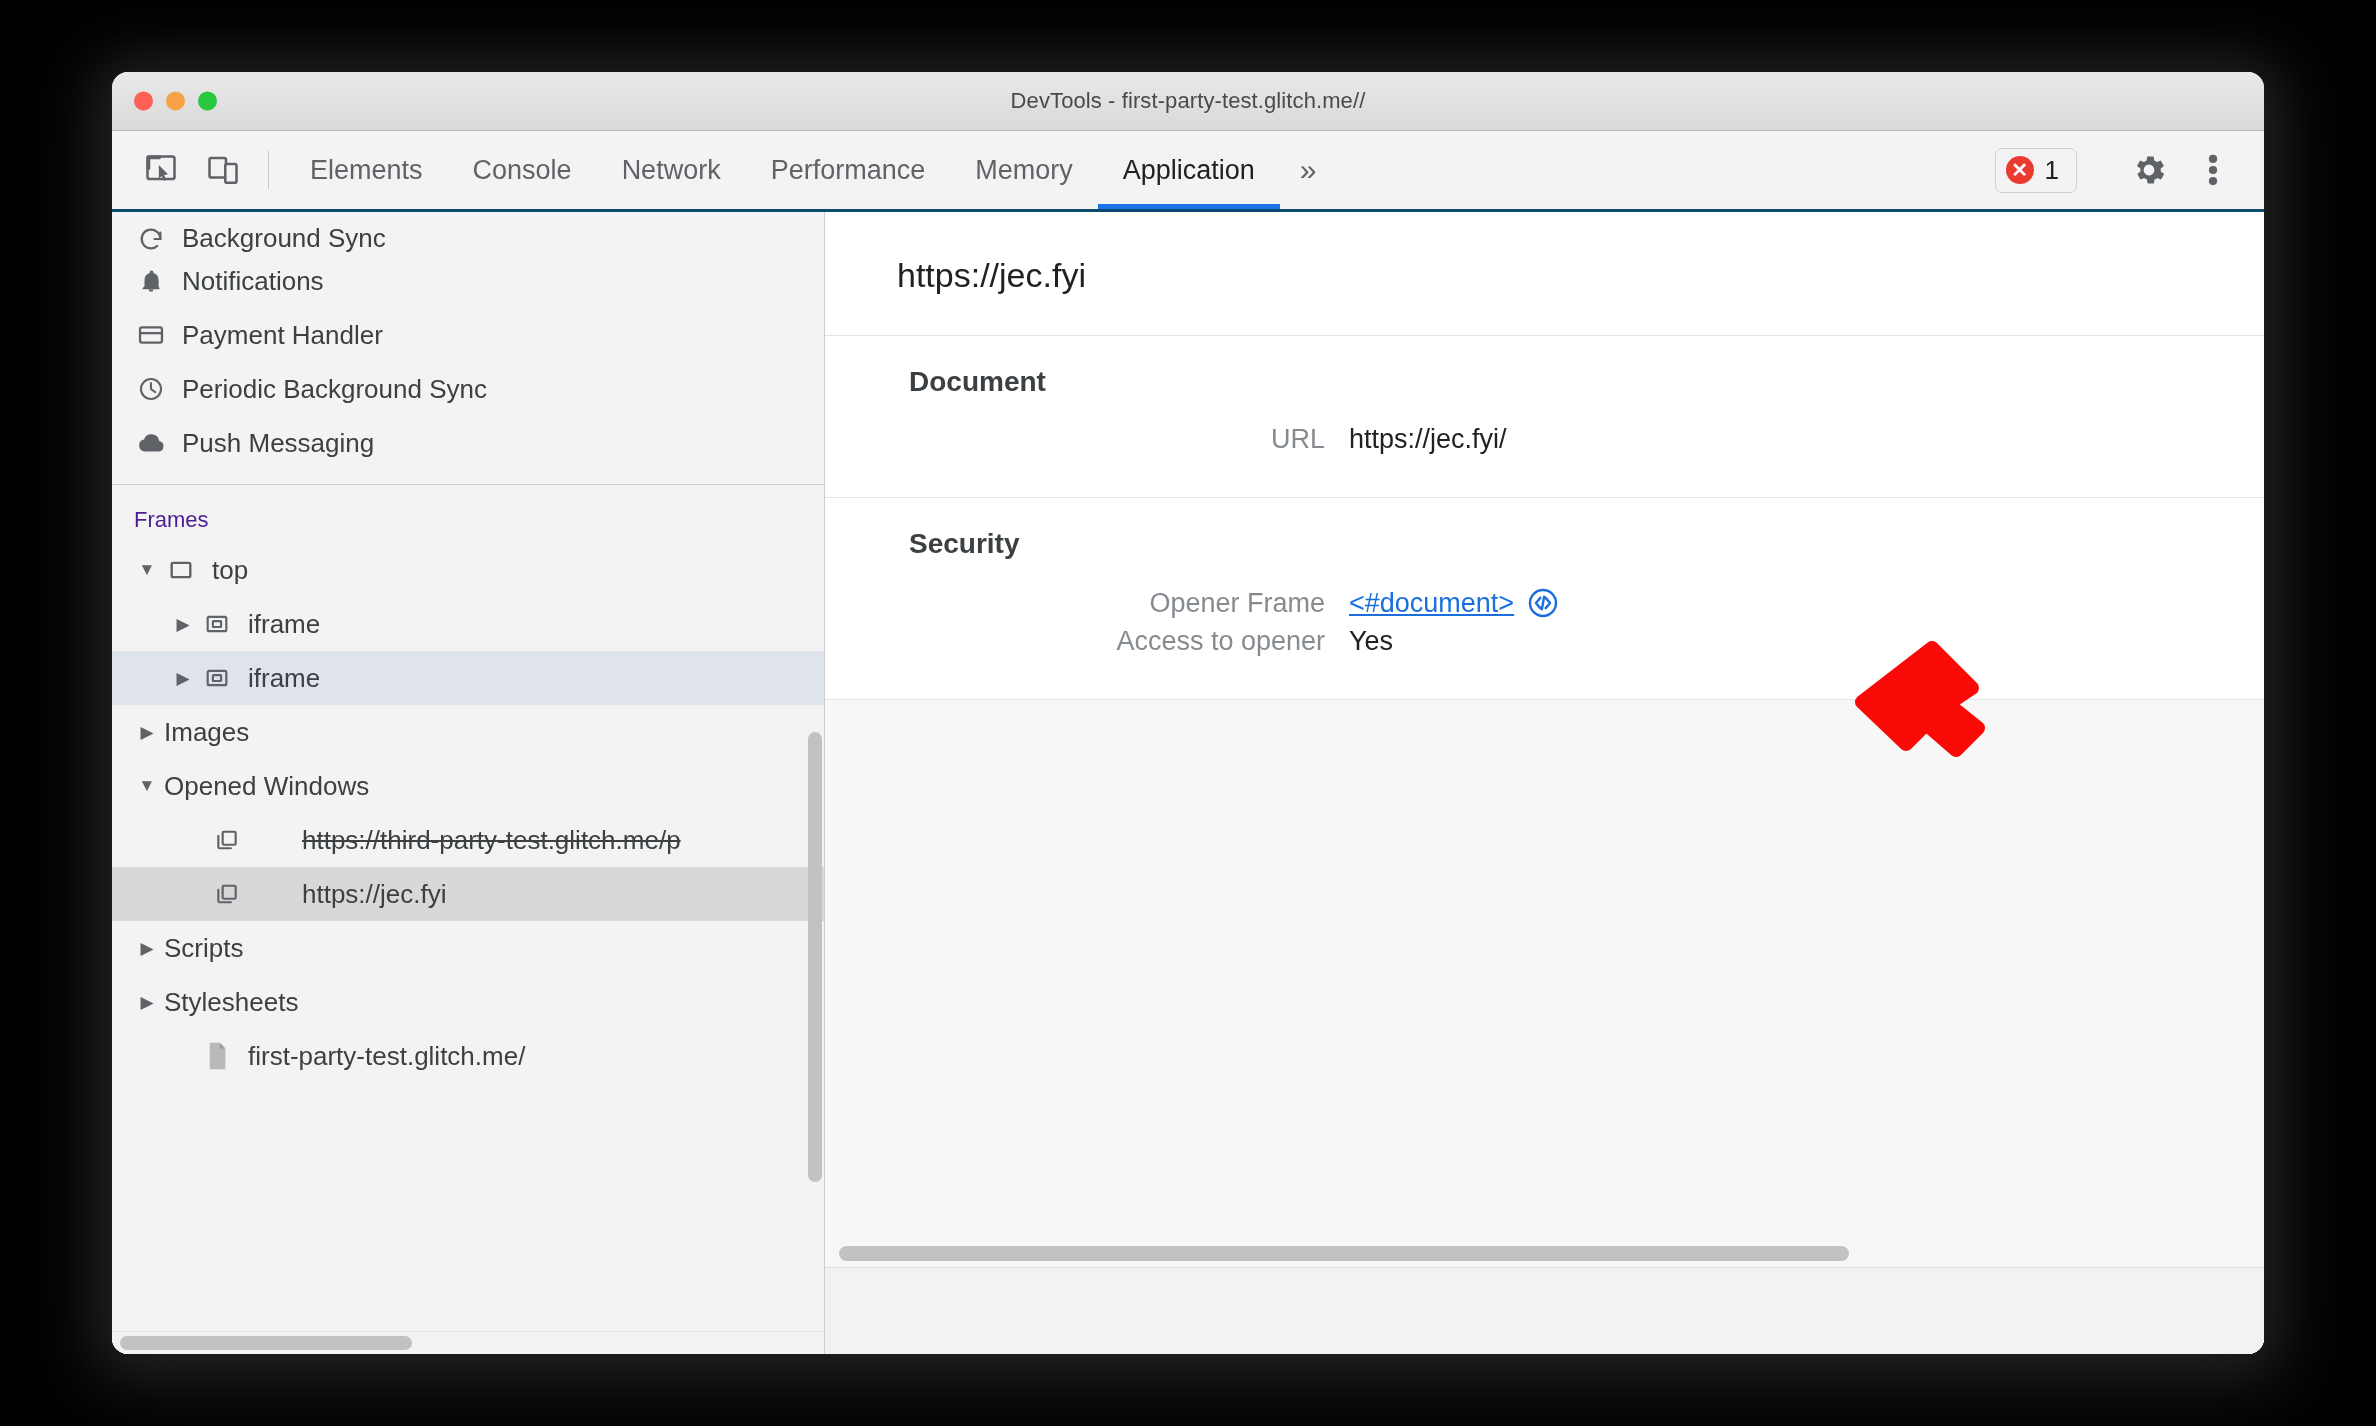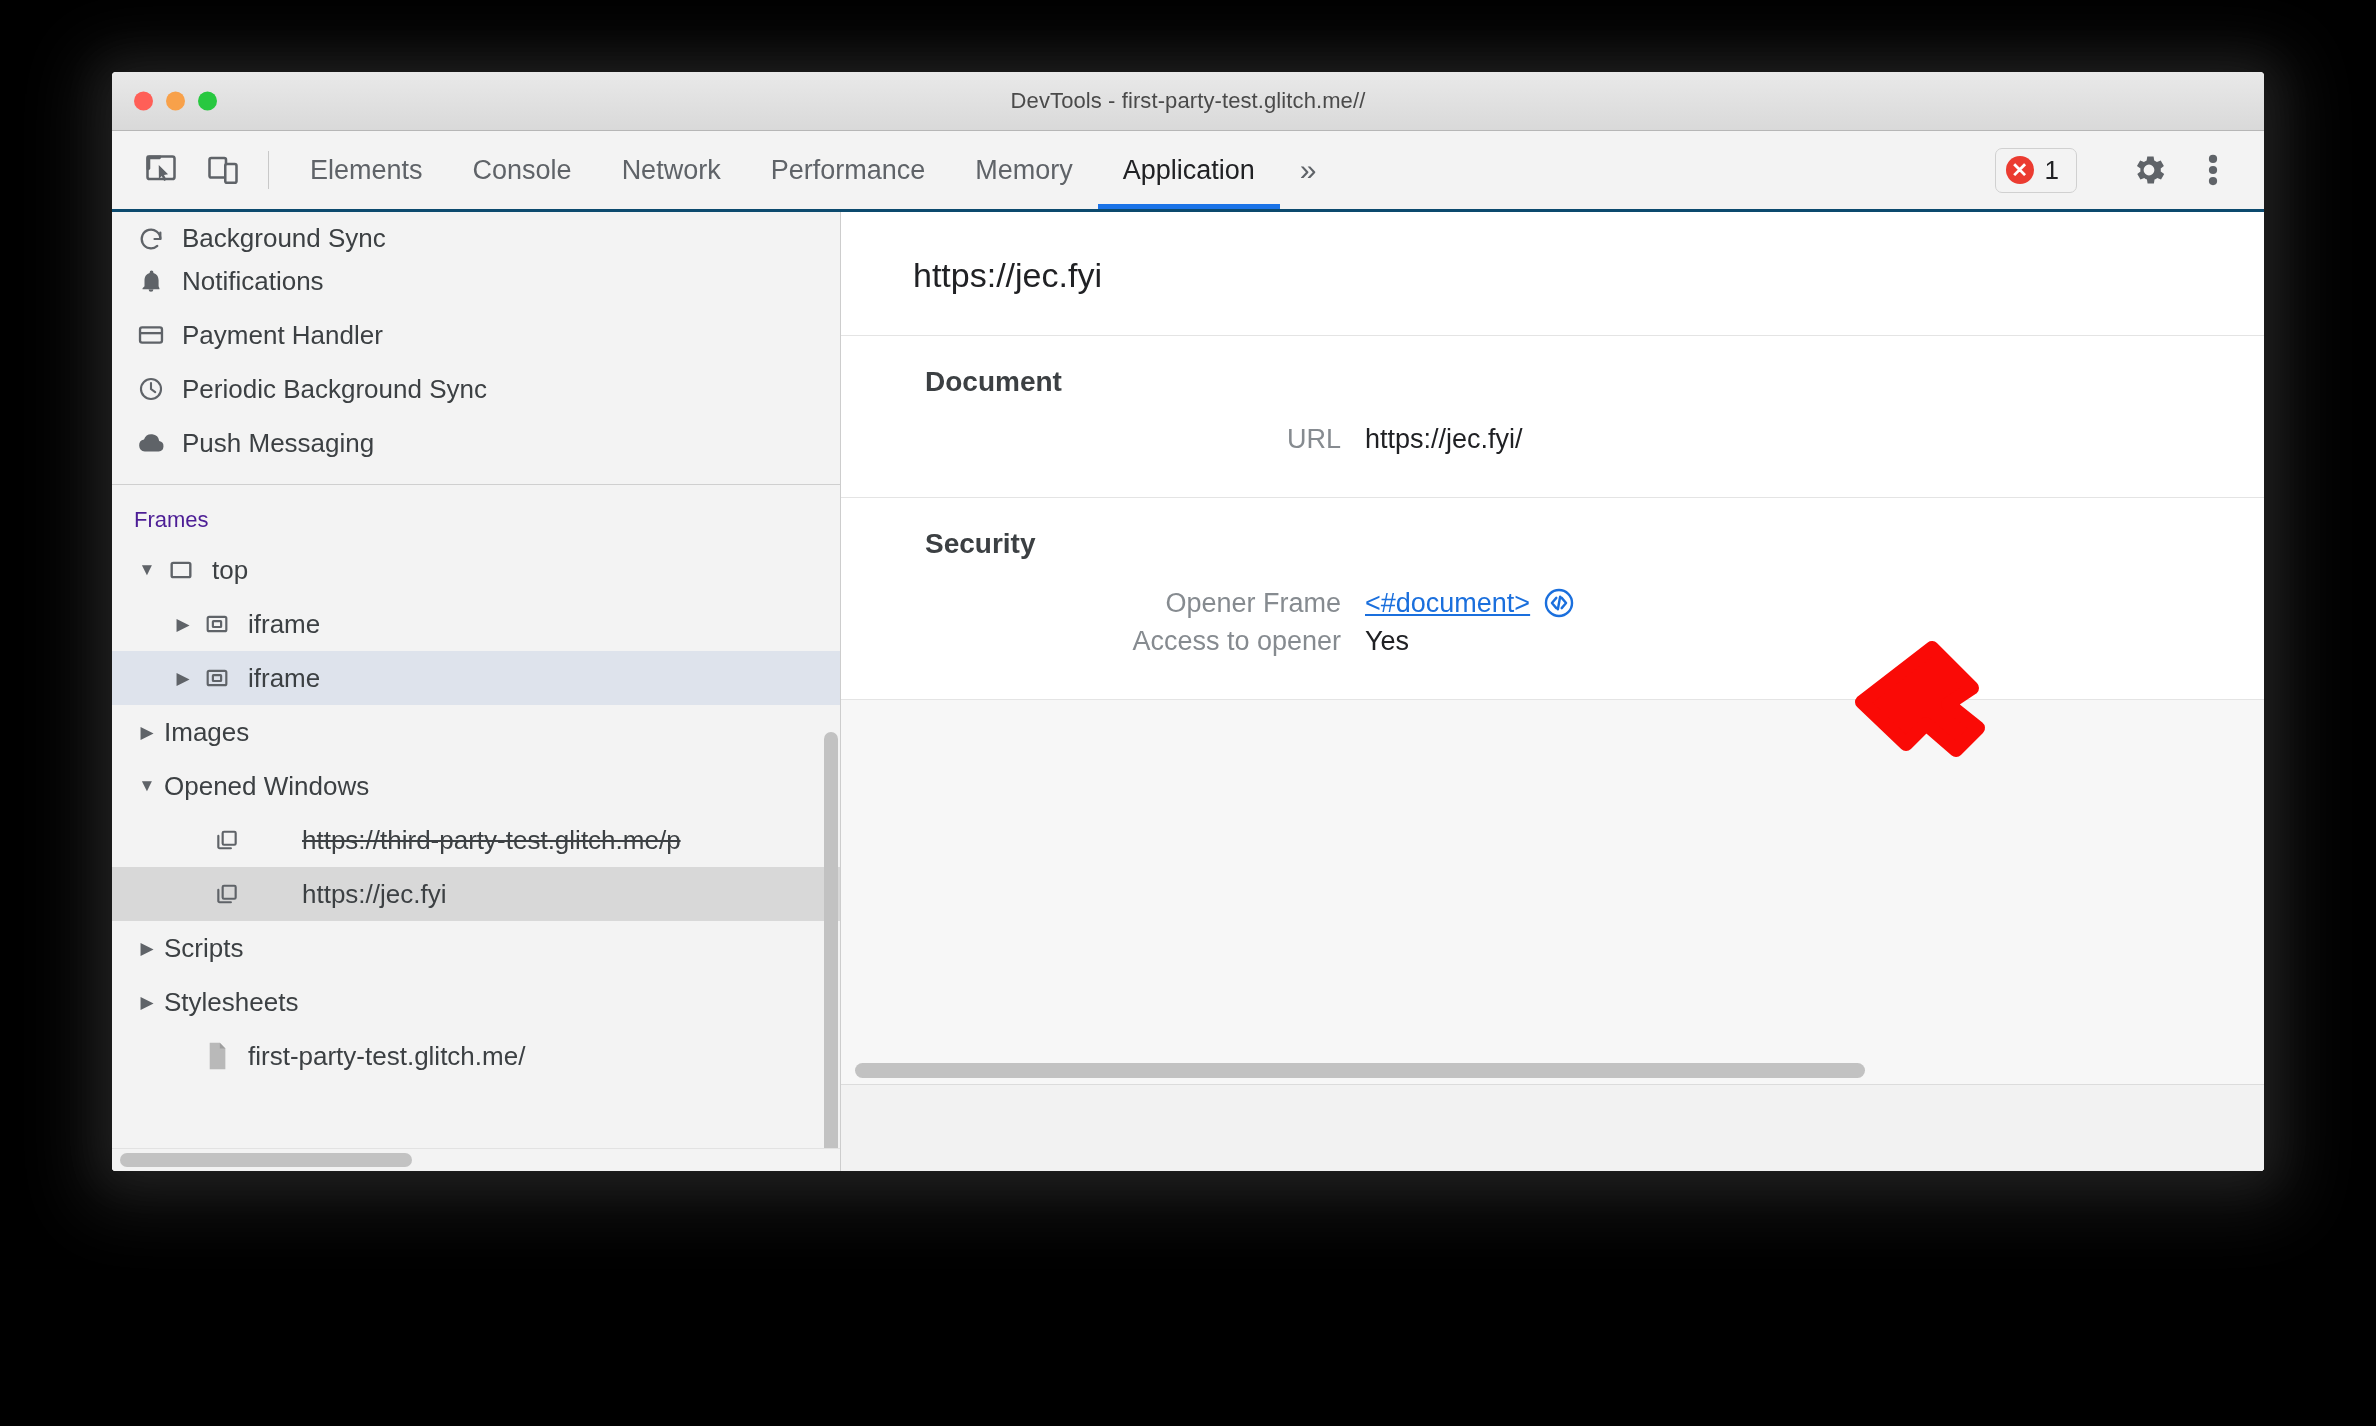--- a/index.html
+++ b/index.html
@@ -9,23 +9,23 @@
     overflow: hidden;
   }
   body { font-family: "Liberation Sans", sans-serif; }
 
   #root { position: relative; width: 2376px; height: 1426px; }
 
   
   .window {
     position: absolute;
     left: 112px; top: 72px;
-    width: 2152px; height: 1099px;
+    width: 2152px; height: 1282px;
     background: #ffffff;
-    border-radius: 4px;
+    border-radius: 16px;
     box-shadow: 0 0 48px 18px rgba(255,255,255,0.05),
                 0 10px 70px 30px rgba(120,120,120,0.18);
     overflow: hidden;
     display: flex; flex-direction: column;
   }
   .titlebar {
     height: 58px; flex: 0 0 58px;
     background: linear-gradient(#e9e9e9, #d9d9d9);
     border-bottom: 1px solid #b6b6b6;
     position: relative;
@@ -88,21 +88,20 @@
   
   .dt-body { flex: 1; display: flex; min-height: 0; background: #fff; }
 
   
   .sidebar {
     width: 712px; flex: 0 0 712px;
     background: #f3f3f3;
     border-right: 1px solid #cdcdcd;
     position: relative;
     overflow: hidden;
-    padding-left: 16px;
   }
   .side-scroll { position: absolute; inset: 0 0 22px 0; overflow: hidden; }
   .side-list { padding-top: 0; }
   .tree-row {
     display: flex; align-items: center;
     height: 54px;
     padding-left: 22px;
     font-size: 26px; color: #3c4043;
     white-space: nowrap;
   }

